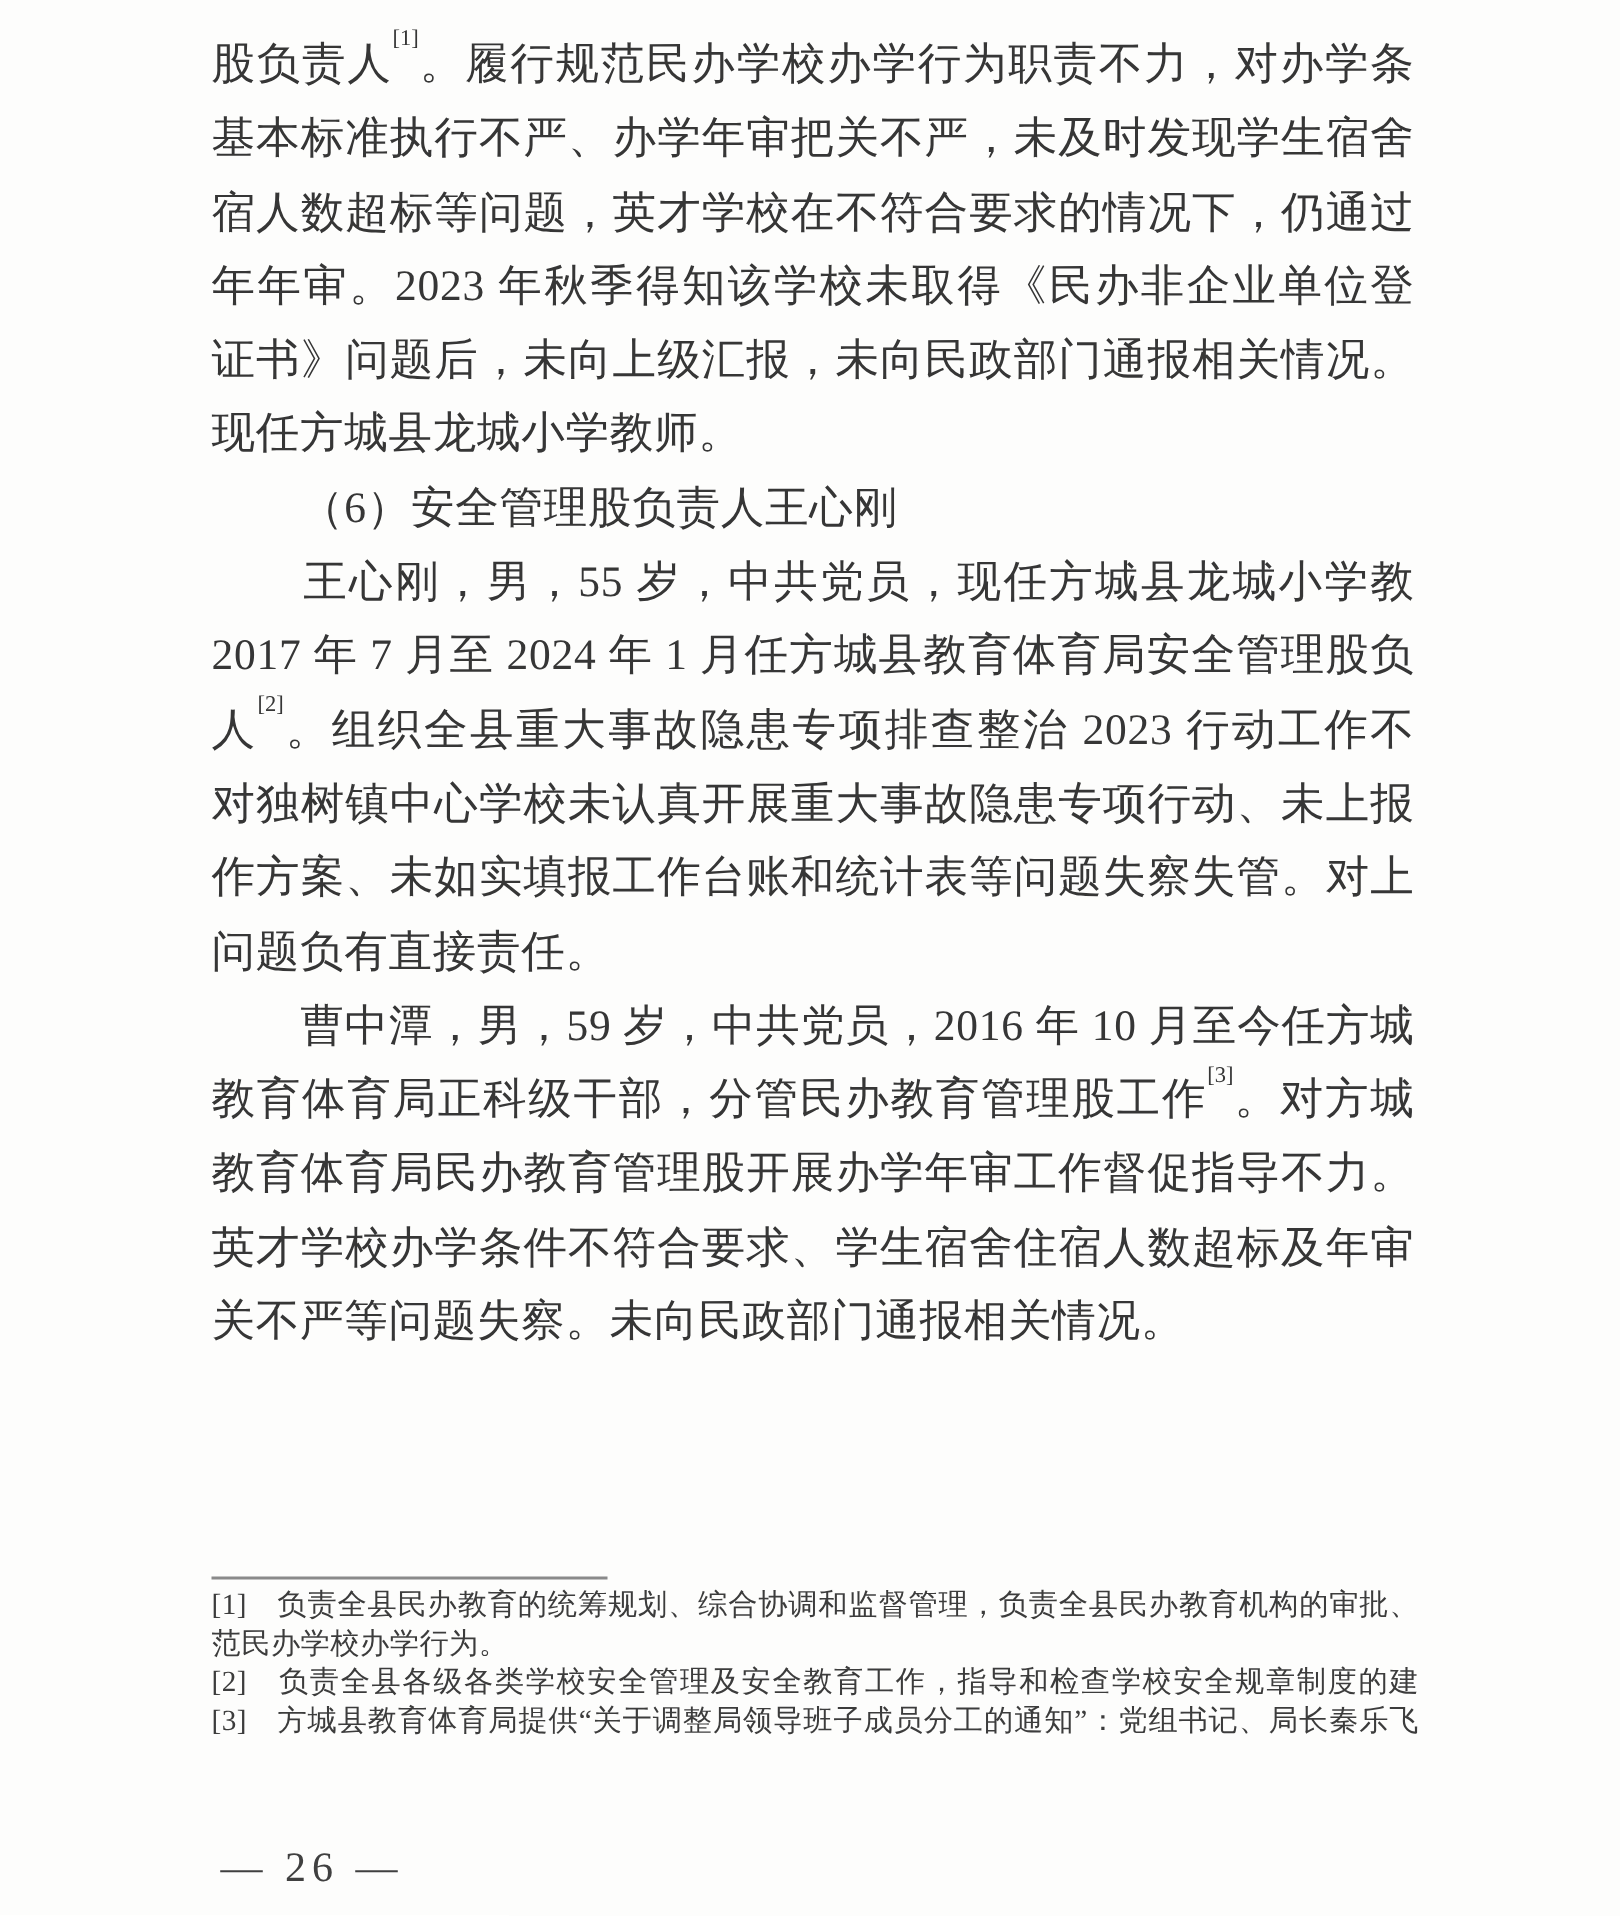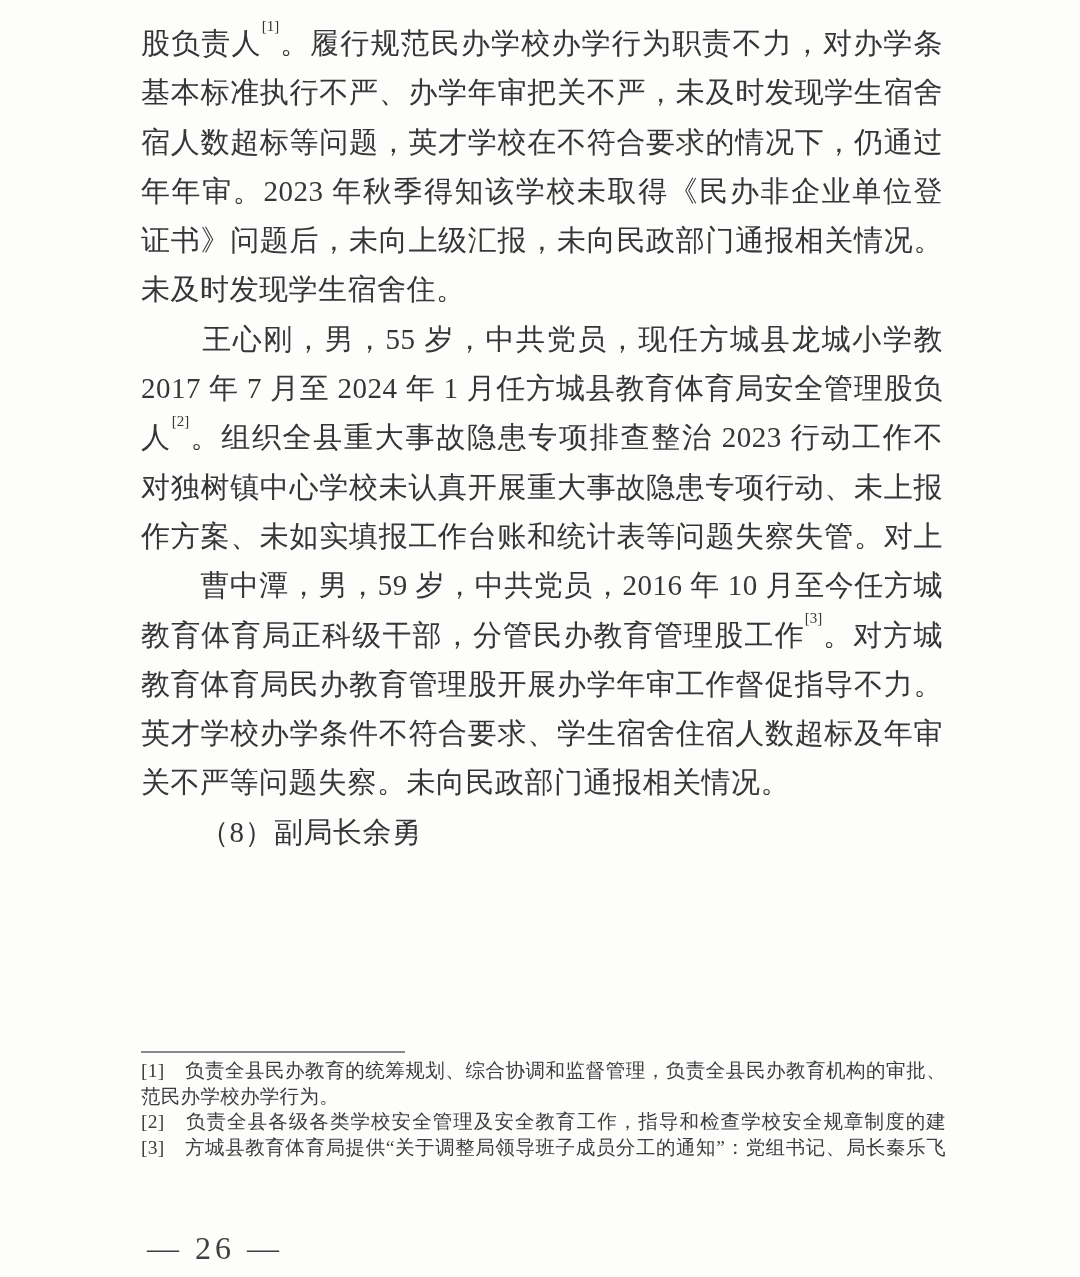--- a/index.html
+++ b/index.html
@@ -69,47 +69,48 @@
     color: #3c3c3c;
   }
   .footnote-line.full {
     text-align-last: justify;
   }
   
   .page-number {
     position: absolute;
     left: 147px;
     top: 1230px;
-    font-size: 32px;
+    font-size: 28px;
     letter-spacing: 4px;
     color: #404040;
   }
 </style>
 </head>
 <body>
 
 <div class="page">
   <main class="body-text">
       <div class="body-line full">股负责人<sup>[1]</sup>。履行规范民办学校办学行为职责不力，对办学条件</div>
       <div class="body-line full">基本标准执行不严、办学年审把关不严，未及时发现学生宿舍住</div>
       <div class="body-line full">宿人数超标等问题，英才学校在不符合要求的情况下，仍通过每</div>
       <div class="body-line full">年年审。2023 年秋季得知该学校未取得《民办非企业单位登记</div>
       <div class="body-line full">证书》问题后，未向上级汇报，未向民政部门通报相关情况。对</div>
-      <div class="body-line">未及时发现学生宿舍住。</div>
+      <div class="body-line">现任方城县龙城小学教师。</div>
+      <div class="body-line">　　（6）安全管理股负责人王心刚</div>
       <div class="body-line full">　　王心刚，男，55 岁，中共党员，现任方城县龙城小学教师，</div>
       <div class="body-line full">2017 年 7 月至 2024 年 1 月任方城县教育体育局安全管理股负责</div>
       <div class="body-line full">人<sup>[2]</sup>。组织全县重大事故隐患专项排查整治 2023 行动工作不力，</div>
       <div class="body-line full">对独树镇中心学校未认真开展重大事故隐患专项行动、未上报工</div>
       <div class="body-line full">作方案、未如实填报工作台账和统计表等问题失察失管。对上述</div>
+      <div class="body-line">问题负有直接责任。</div>
       <div class="body-line full">　　曹中潭，男，59 岁，中共党员，2016 年 10 月至今任方城县</div>
       <div class="body-line full">教育体育局正科级干部，分管民办教育管理股工作<sup>[3]</sup>。对方城县</div>
       <div class="body-line full">教育体育局民办教育管理股开展办学年审工作督促指导不力。对</div>
       <div class="body-line full">英才学校办学条件不符合要求、学生宿舍住宿人数超标及年审把</div>
       <div class="body-line">关不严等问题失察。未向民政部门通报相关情况。</div>
-      <div class="body-line">　　（8）副局长余勇</div>
     </main>
 
   <div class="footnote-sep"></div>
 
   <section class="footnotes">
       <div class="footnote-line full">[1]　负责全县民办教育的统筹规划、综合协调和监督管理，负责全县民办教育机构的审批、年审与评估，依法规</div>
       <div class="footnote-line">范民办学校办学行为。</div>
       <div class="footnote-line">[2]　负责全县各级各类学校安全管理及安全教育工作，指导和检查学校安全规章制度的建立、完善和执行情况。</div>
       <div class="footnote-line full">[3]　方城县教育体育局提供“关于调整局领导班子成员分工的通知”：党组书记、局长秦乐飞主持教育体育局全</div>
     </section>

